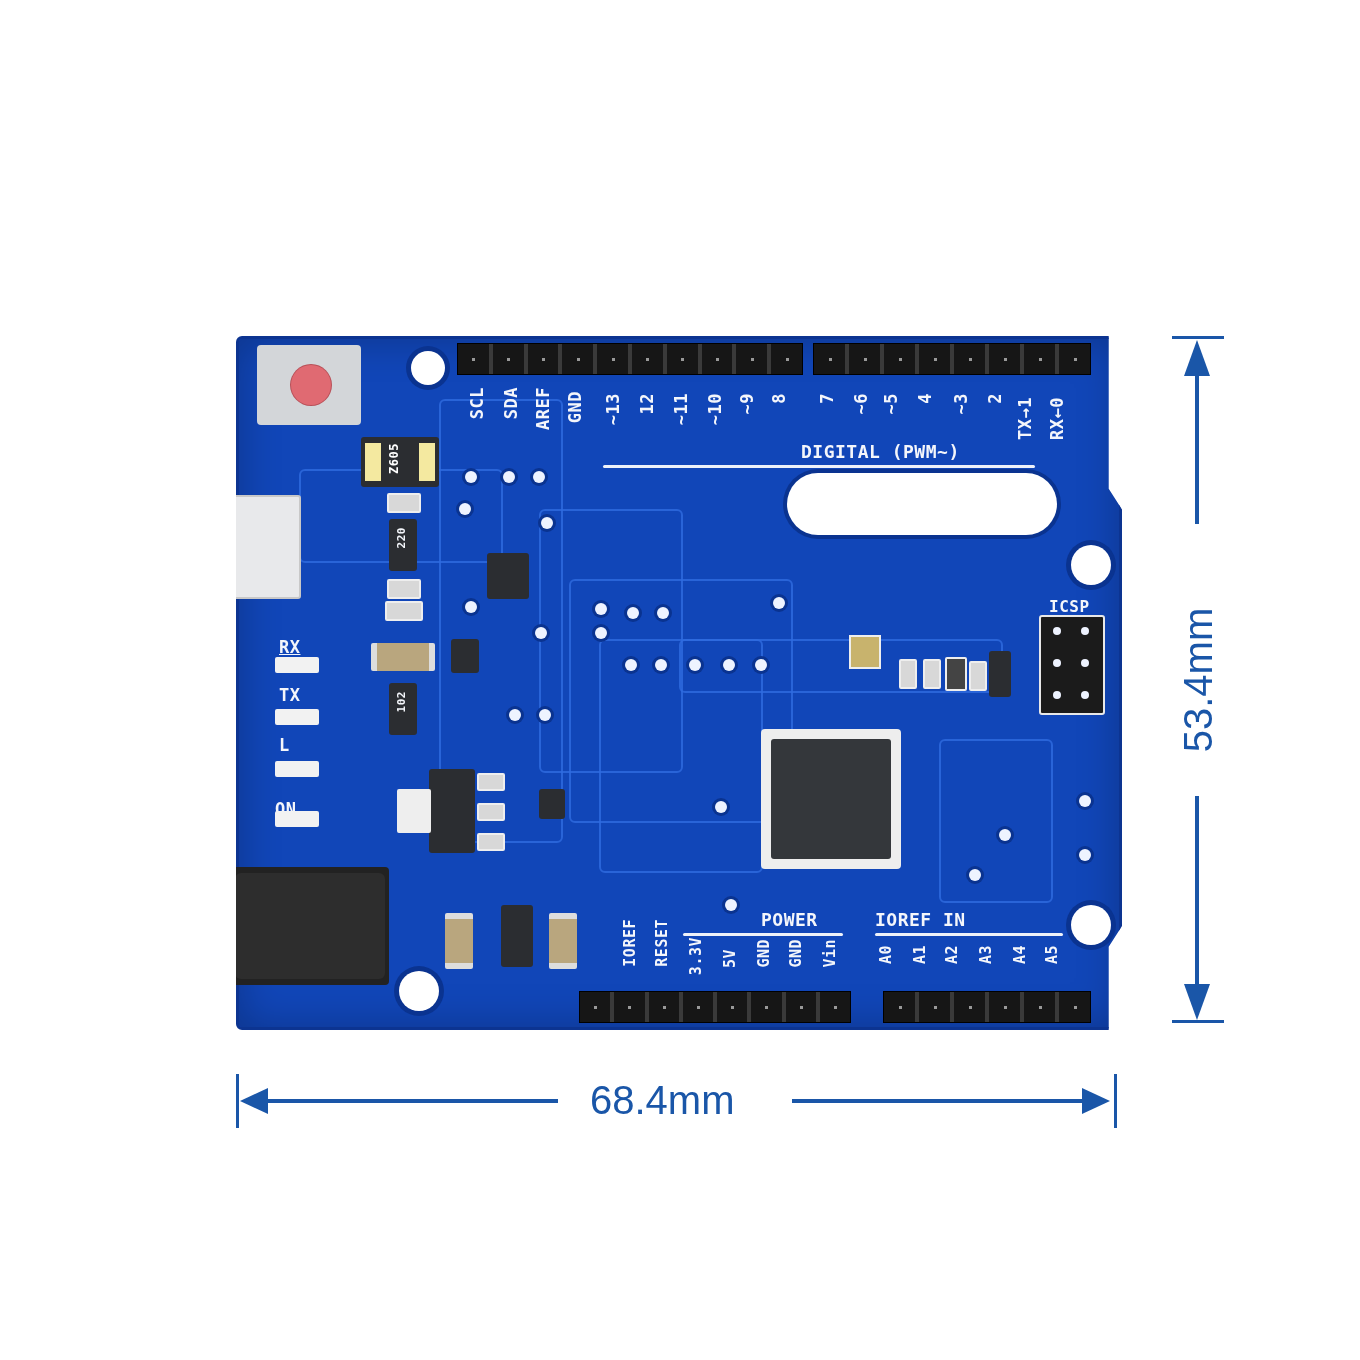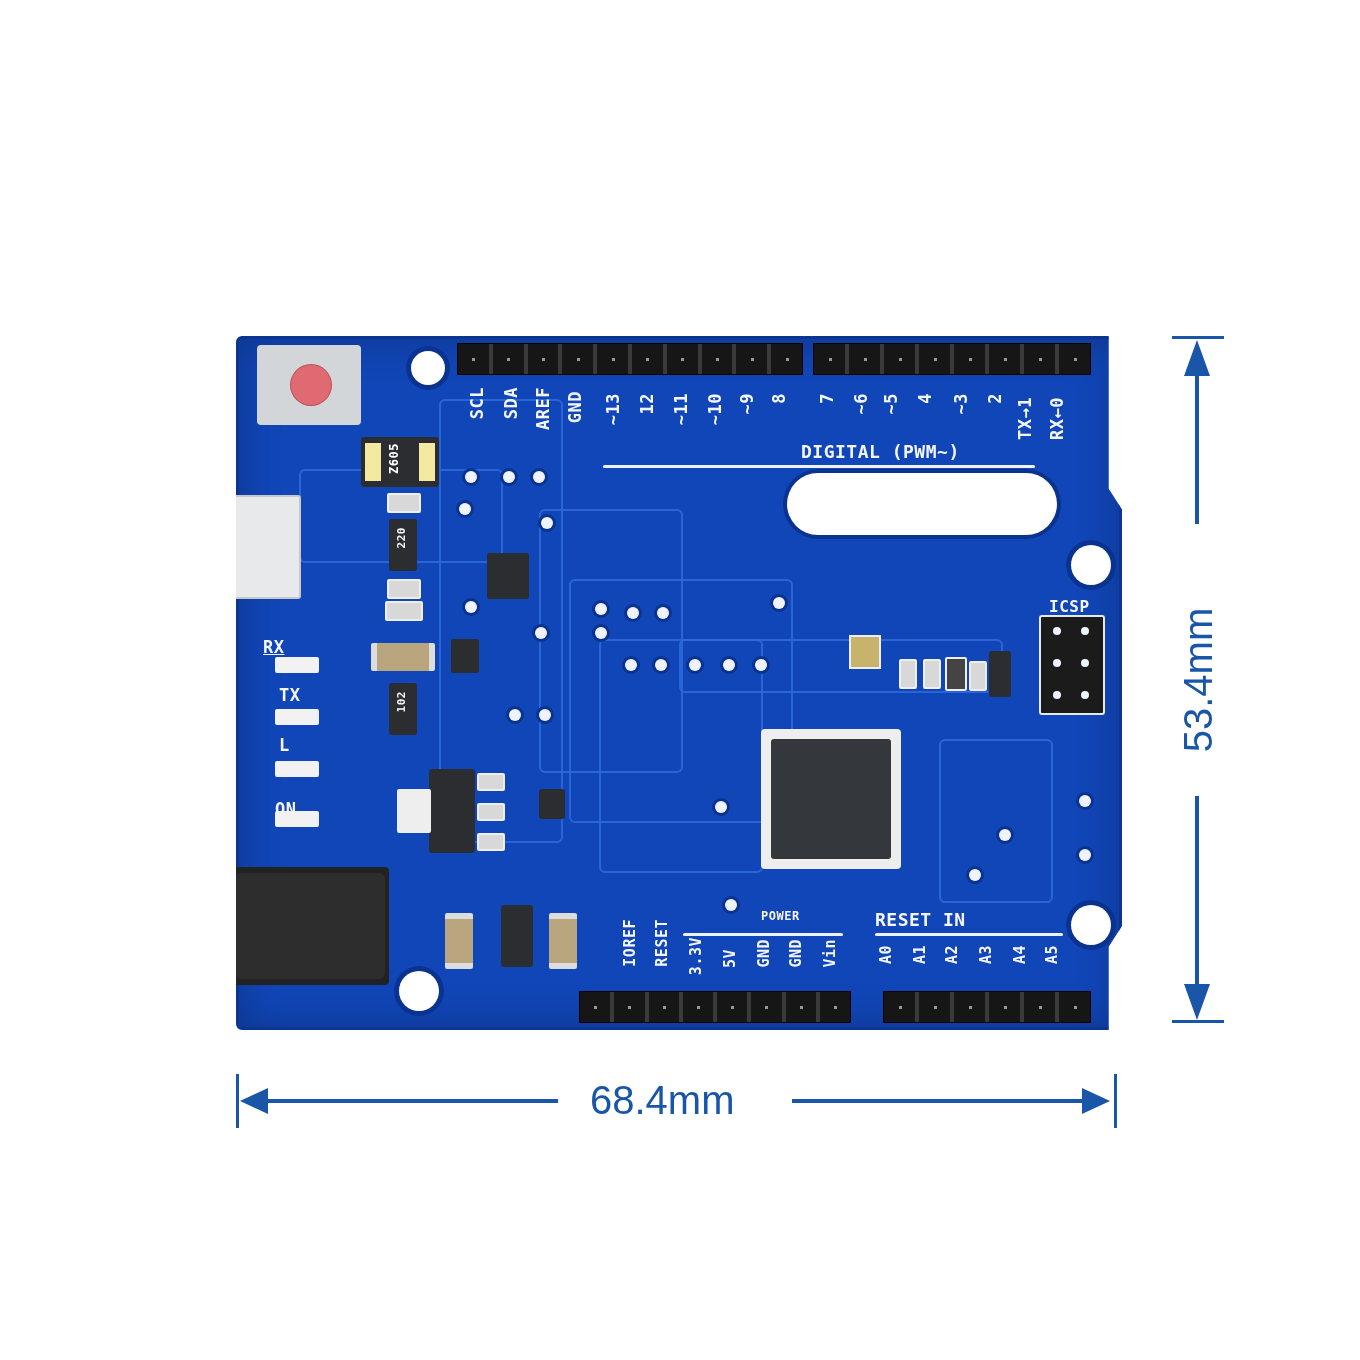--- a/index.html
+++ b/index.html
@@ -121,21 +121,21 @@
   </div>
   <div class="chip" style="left:150px; top:344px; width:28px; height:52px;">
     <span class="silk v" style="left:6px; top:8px; font-size:11px;">102</span>
   </div>
 
   <div class="smd" style="left:148px; top:154px; width:30px; height:16px;"></div>
   <div class="smd" style="left:148px; top:240px; width:30px; height:16px;"></div>
   <div class="smd" style="left:146px; top:262px; width:34px; height:16px;"></div>
   <div class="cap" style="left:132px; top:304px; width:52px; height:28px;"></div>
 
-  <span class="silk" style="left:24px; top:298px;text-decoration:underline;">RX</span>
+  <span class="silk" style="left:40px; top:298px;text-decoration:underline;">RX</span>
   <div class="led-pad" style="left:36px; top:318px; width:44px; height:16px;"></div>
   <span class="silk" style="left:40px; top:346px;">TX</span>
   <div class="led-pad" style="left:36px; top:370px; width:44px; height:16px;"></div>
   <span class="silk" style="left:40px; top:396px;">L</span>
   <div class="led-pad" style="left:36px; top:422px; width:44px; height:16px;"></div>
   <span class="silk" style="left:36px; top:460px;">ON</span>
   <div class="led-pad" style="left:36px; top:472px; width:44px; height:16px;"></div>
 
   <div class="chip" style="left:190px; top:430px; width:46px; height:84px;"></div>
   <div class="smd" style="left:158px; top:450px; width:30px; height:40px; background:#eee;"></div>
@@ -196,22 +196,22 @@
   <div class="via" style="left:534px; top:258px;"></div>
   <div class="via" style="left:270px; top:370px;"></div>
   <div class="via" style="left:300px; top:370px;"></div>
   <div class="via" style="left:476px; top:462px;"></div>
   <div class="via" style="left:486px; top:560px;"></div>
   <div class="via" style="left:760px; top:490px;"></div>
   <div class="via" style="left:840px; top:456px;"></div>
   <div class="via" style="left:840px; top:510px;"></div>
   <div class="via" style="left:730px; top:530px;"></div>
 
-  <span class="silk" style="left:522px; top:570px; font-size:12px;">POWER</span>
-  <span class="silk" style="left:636px; top:570px; font-size:18px;">RESET IN</span>
+  <span class="silk" style="left:522px; top:570px; font-size:18px;">POWER</span>
+  <span class="silk" style="left:636px; top:570px; font-size:18px;">IOREF IN</span>
   <div class="silk-line" style="left:444px; top:594px; width:160px;"></div>
   <div class="silk-line" style="left:636px; top:594px; width:188px;"></div>
 
   <span class="silk v" style="left:382px; top:580px; font-size:15px;">IOREF</span>
   <span class="silk v" style="left:414px; top:580px; font-size:15px;">RESET</span>
   <span class="silk v" style="left:448px; top:598px; font-size:15px;">3.3V</span>
   <span class="silk v" style="left:482px; top:610px; font-size:15px;">5V</span>
   <span class="silk v" style="left:516px; top:600px; font-size:15px;">GND</span>
   <span class="silk v" style="left:548px; top:600px; font-size:15px;">GND</span>
   <span class="silk v" style="left:582px; top:600px; font-size:15px;">Vin</span>

